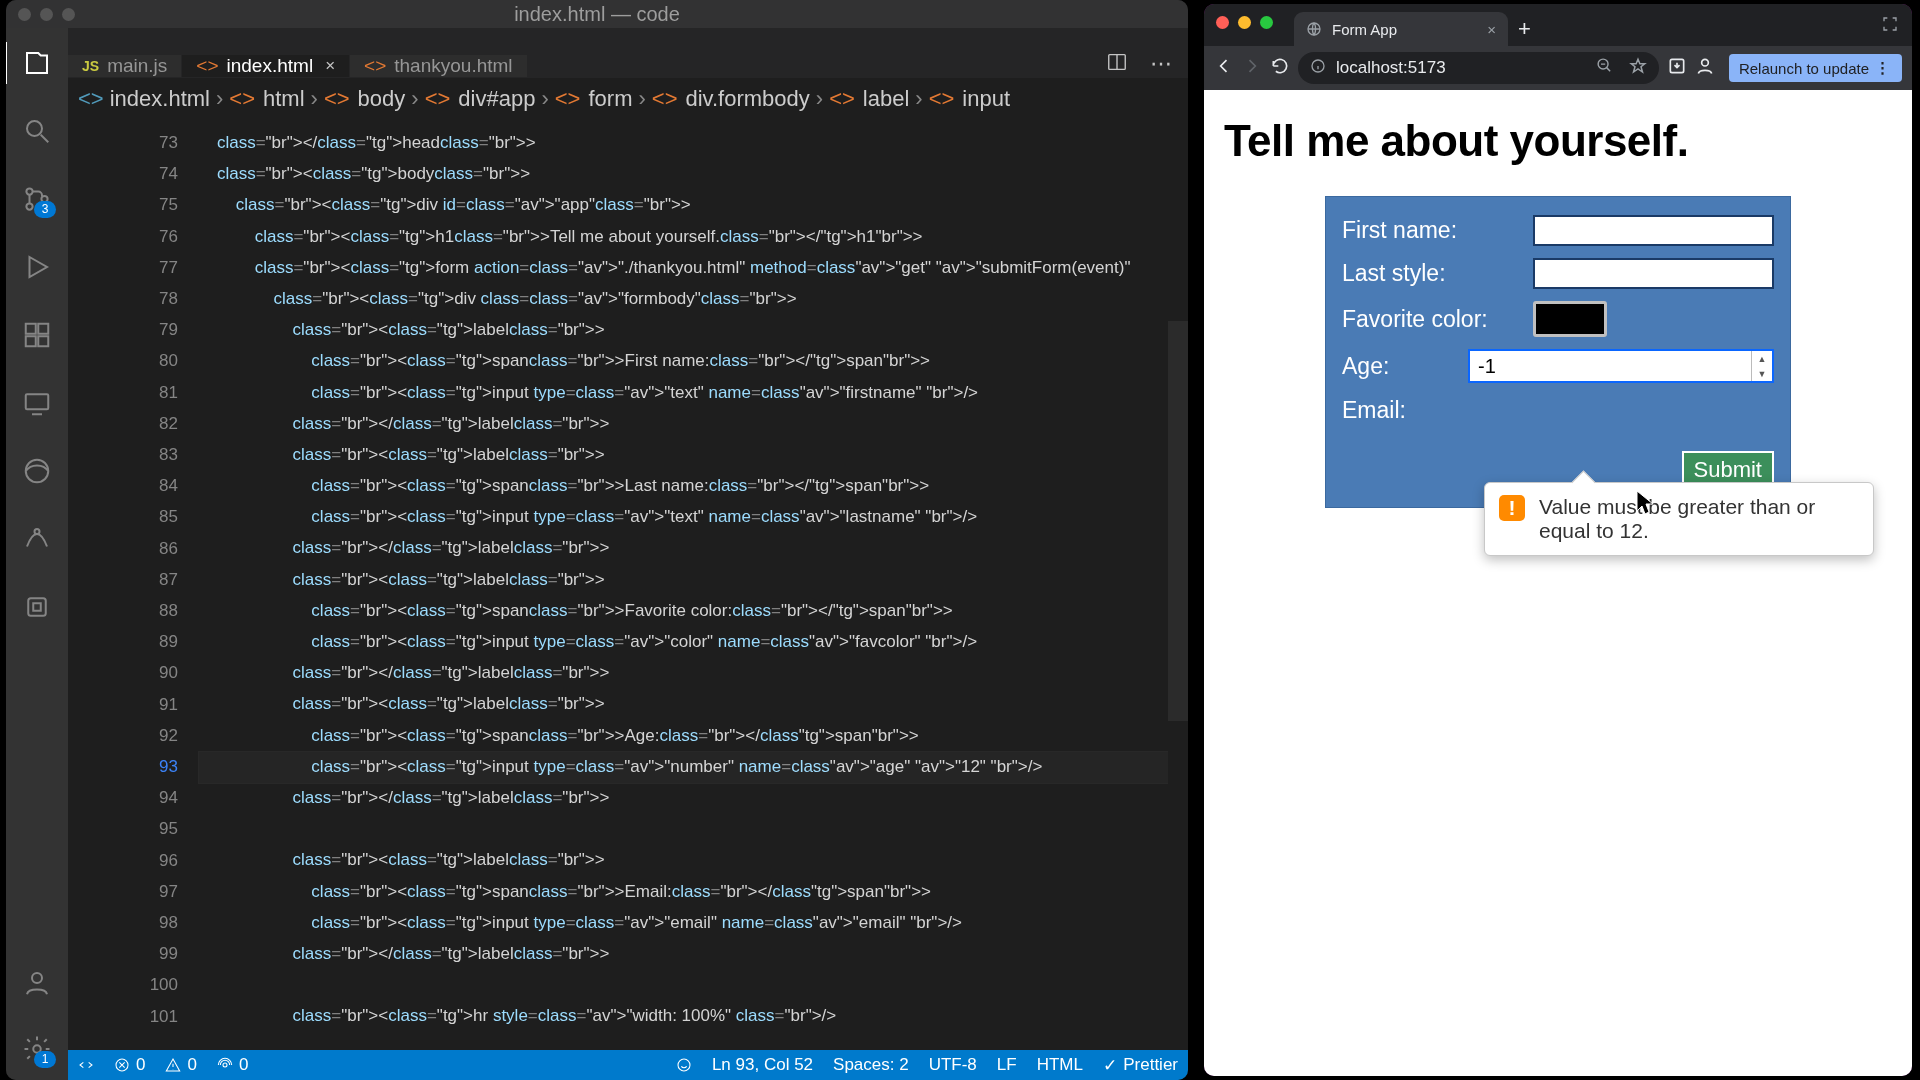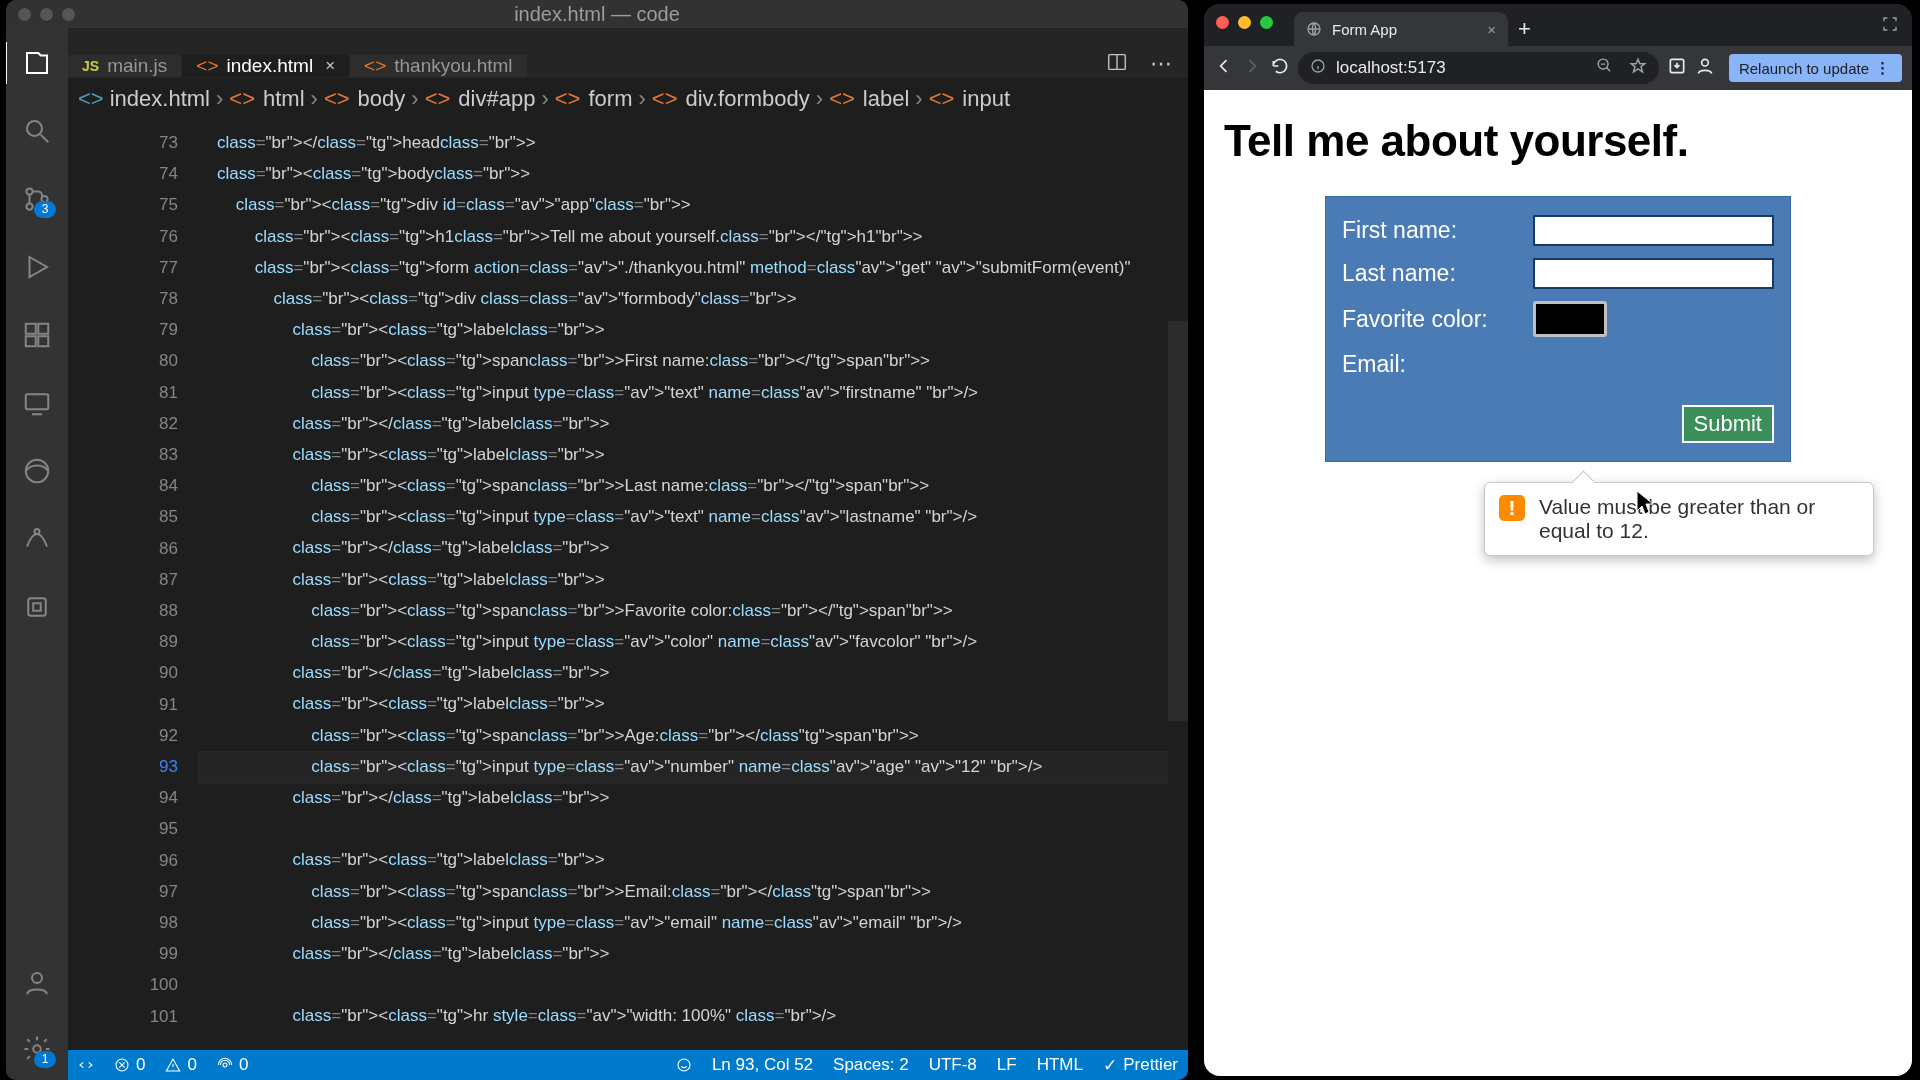--- a/index.html
+++ b/index.html
@@ -87,21 +87,21 @@
     height:30px;background:#007acc;color:#fff;display:flex;align-items:center;font-size:17px;
     padding:0 10px;gap:20px
   }
   .statusbar .sp{flex:1}
   .statusbar span{display:inline-flex;align-items:center;gap:6px}
   .statusbar svg{width:16px;height:16px;stroke:#fff;fill:none;stroke-width:1.6}
 
   
   .chrome{
     position:absolute;left:1204px;top:4px;width:708px;height:1072px;
-    background:#701a75;border-radius:16px;overflow:hidden;display:flex;flex-direction:column;
+    background:#701a75;border-radius:10px;overflow:hidden;display:flex;flex-direction:column;
     box-shadow:0 2px 12px rgba(0,0,0,.4);
   }
   .chrome .tabstrip{height:42px;background:#202124;display:flex;align-items:flex-end;padding-left:10px;position:relative;}
   .chrome .macbtns{position:absolute;left:12px;top:12px;display:flex;gap:9px;}
   .chrome .macbtns i{width:13px;height:13px;border-radius:50%;display:block;}
   .chrome .win-max{position:absolute;right:14px;top:12px;color:#9aa0a6}
   .ctab{
     margin-left:80px;height:34px;background:#35363a;border-radius:9px 9px 0 0;display:flex;align-items:center;
     color:#e8eaed;font-size:15px;padding:0 12px;gap:10px;min-width:190px;position:relative;
   }
@@ -452,27 +452,37 @@
     </div>
 
     <div class="page">
       <h1>Tell me about yourself.</h1>
       <div class="formcard">
         <div class="row">
             <span class="lbl">First name:</span>
             <input type="text" style="">
           </div>
         <div class="row">
-            <span class="lbl">Last name:</span>
+            <span class="lbl">Last style:</span>
             <input type="text" style="">
           </div>
         <div class="row">
             <span class="lbl">Favorite color:</span>
             <div class="swatch"></div>
           </div>
+        <div class="row">
+            <span class="lbl">Age:</span>
+          <div class="numwrap">
+            <input value="-1" style="">
+            <div class="stepper">
+                <i>▲</i>
+                <i>▼</i>
+              </div>
+          </div>
+        </div>
         <div class="row">
             <span class="lbl">Email:</span>
             <input type="email" style="visibility: hidden;">
           </div>
         <hr style="visibility:hidden">
         <button class="submit">Submit</button>
       </div>
 
       <div class="validation">
         <div class="warnico">!</div>

